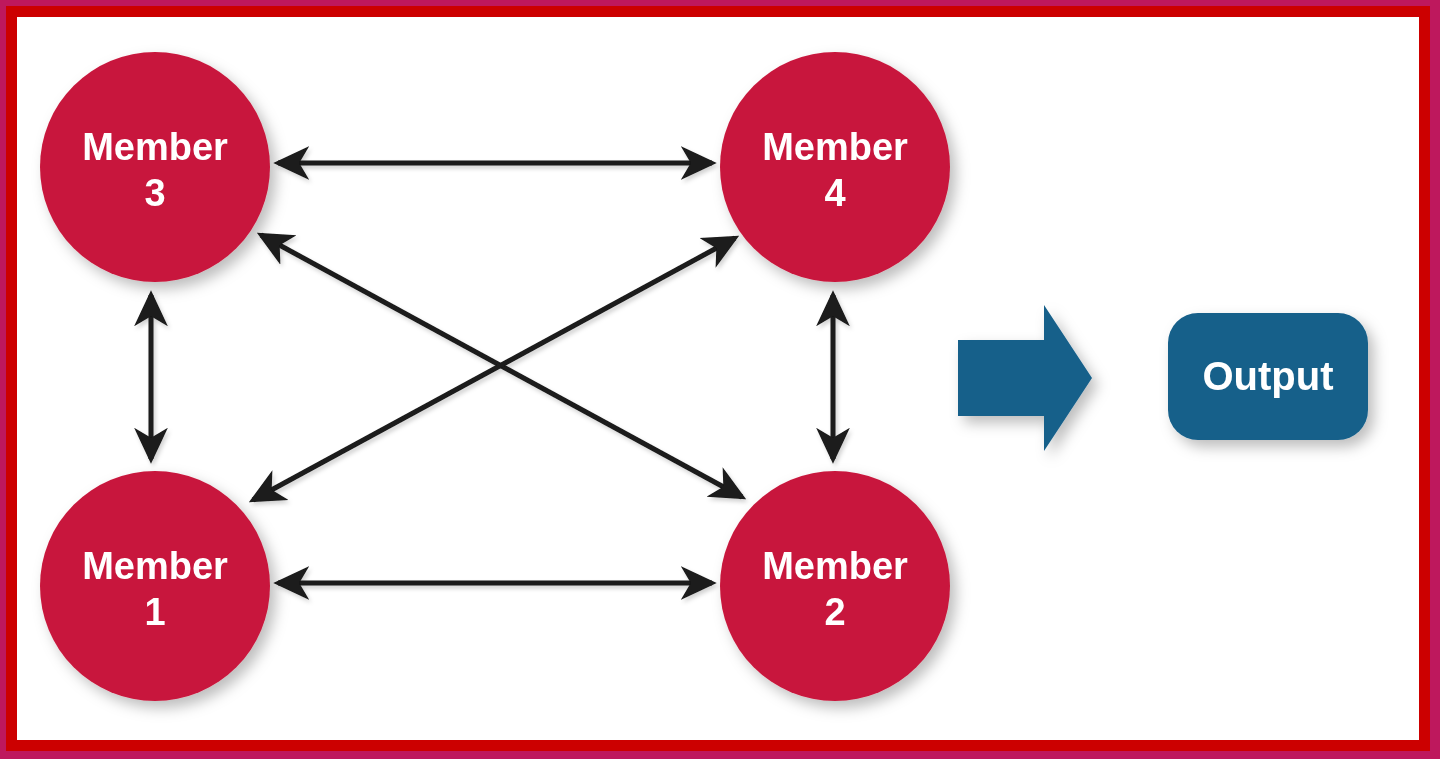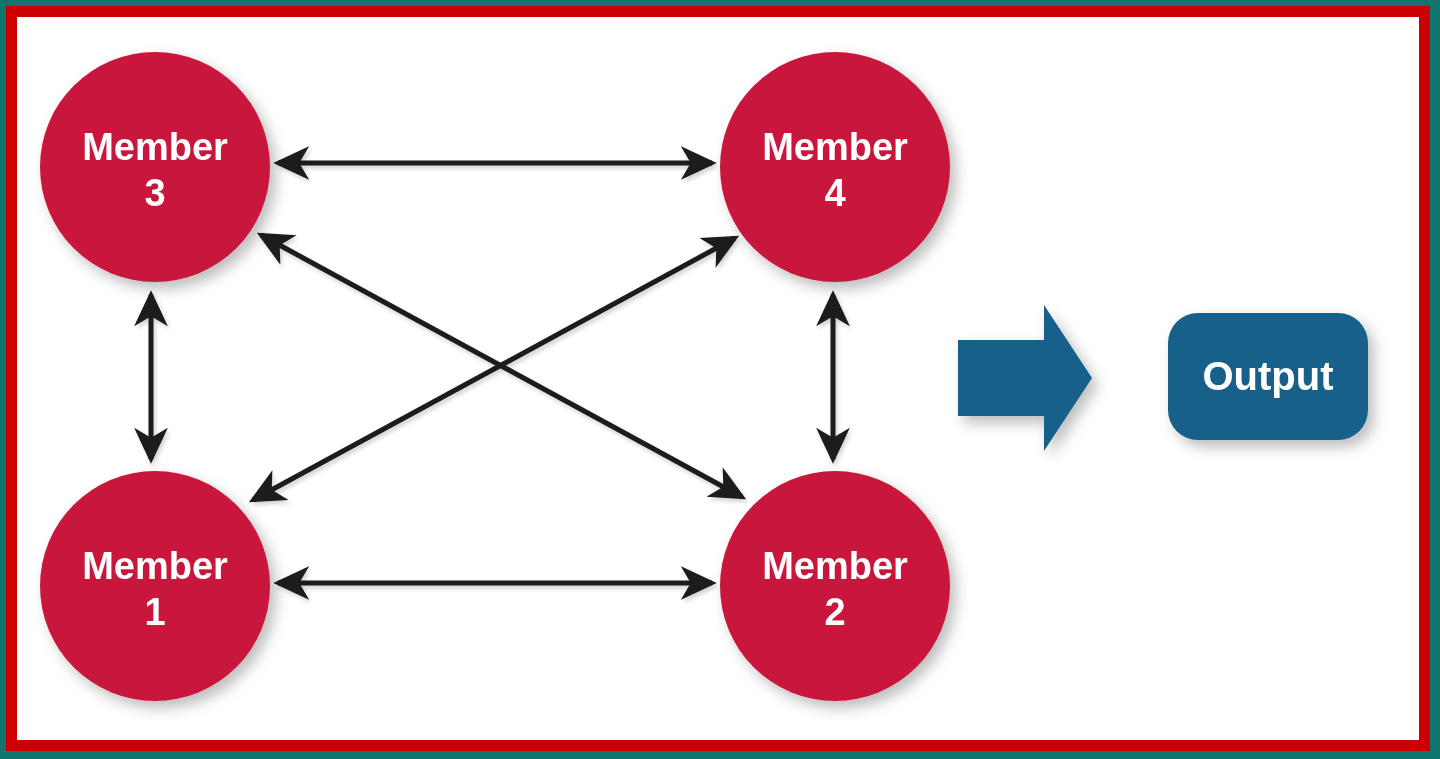--- a/index.html
+++ b/index.html
@@ -7,21 +7,21 @@
     padding: 0;
     background: #ffffff;
   }
   body {
     font-family: "Liberation Sans", sans-serif;
   }
   #canvas {
     position: relative;
     width: 1440px;
     height: 759px;
-    background: #0f766e;
+    background: #be185d;
     overflow: hidden;
   }
   
   #frame {
     position: absolute;
     left: 6px;
     top: 6px;
     width: 1424px;
     height: 745px;
     box-sizing: border-box;

